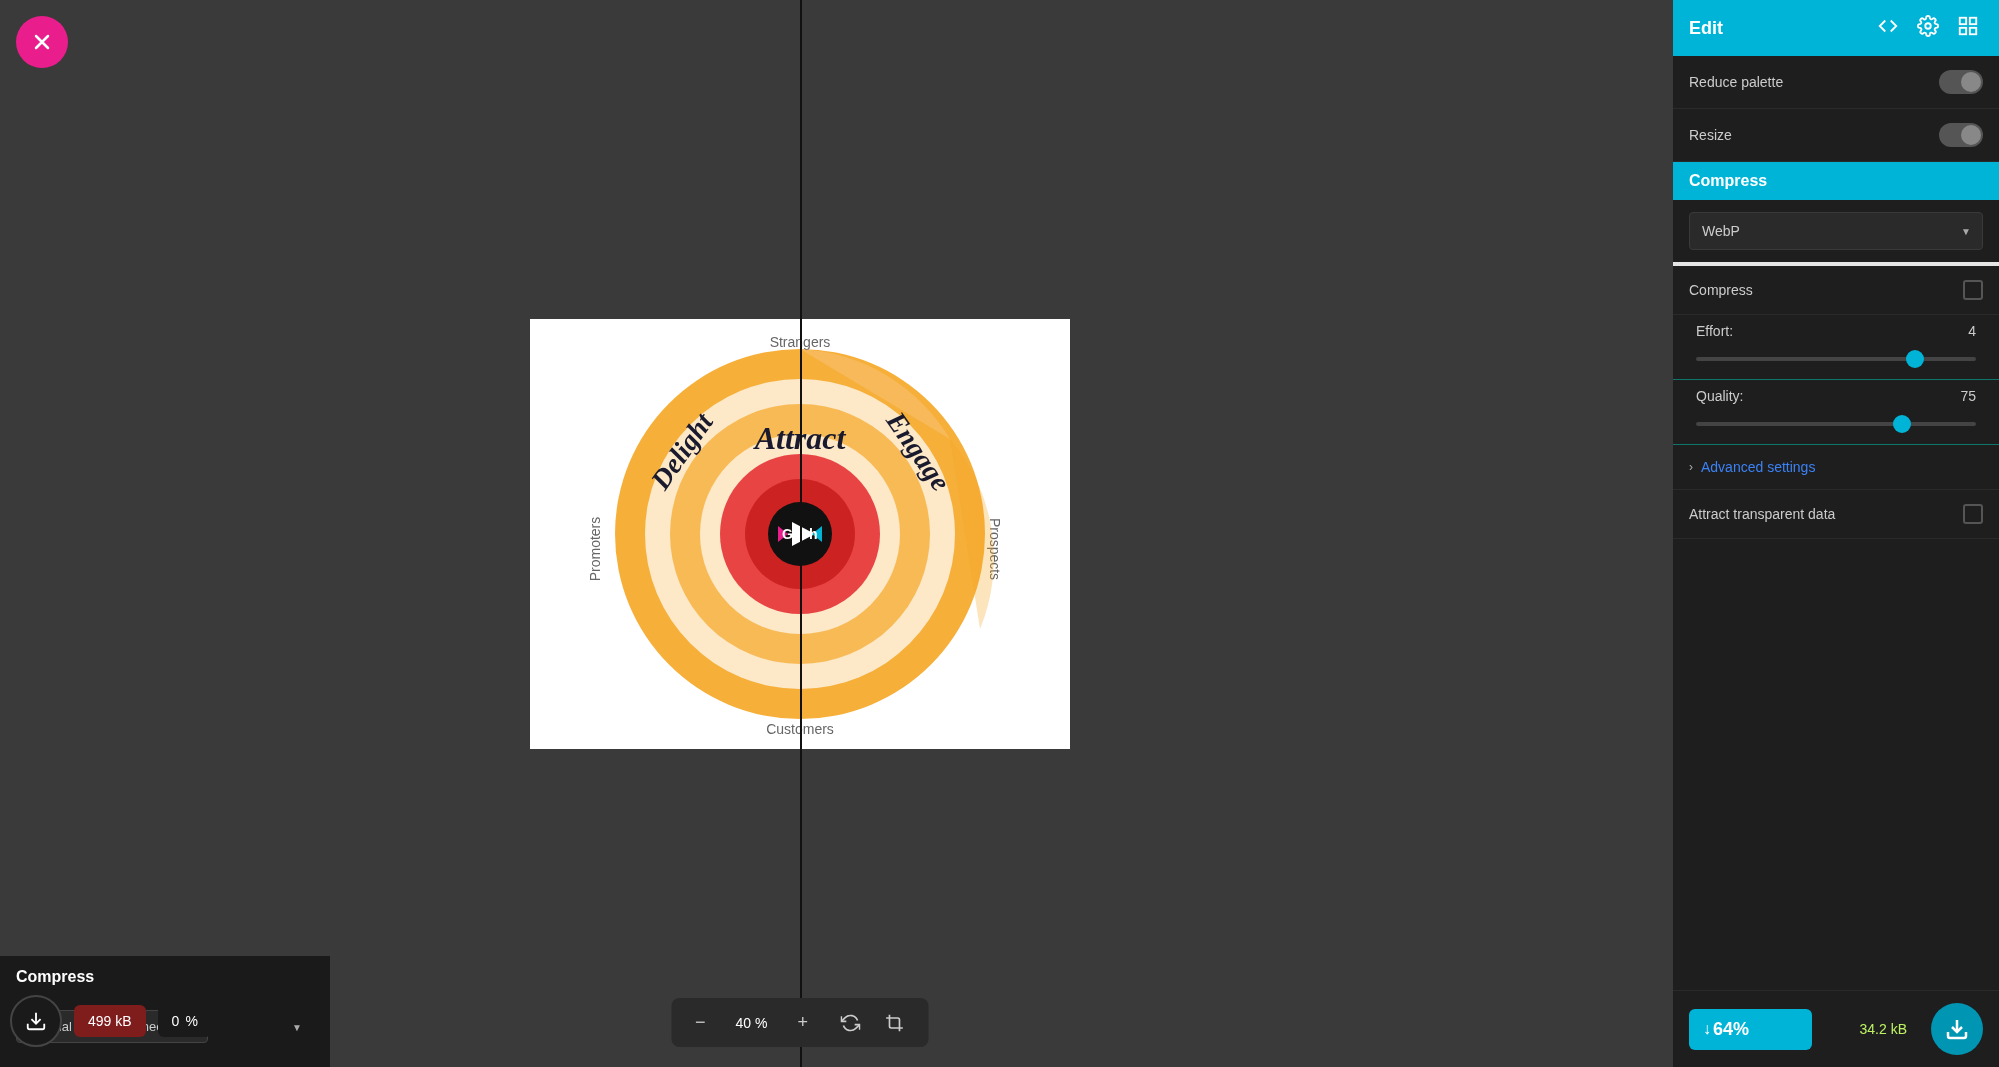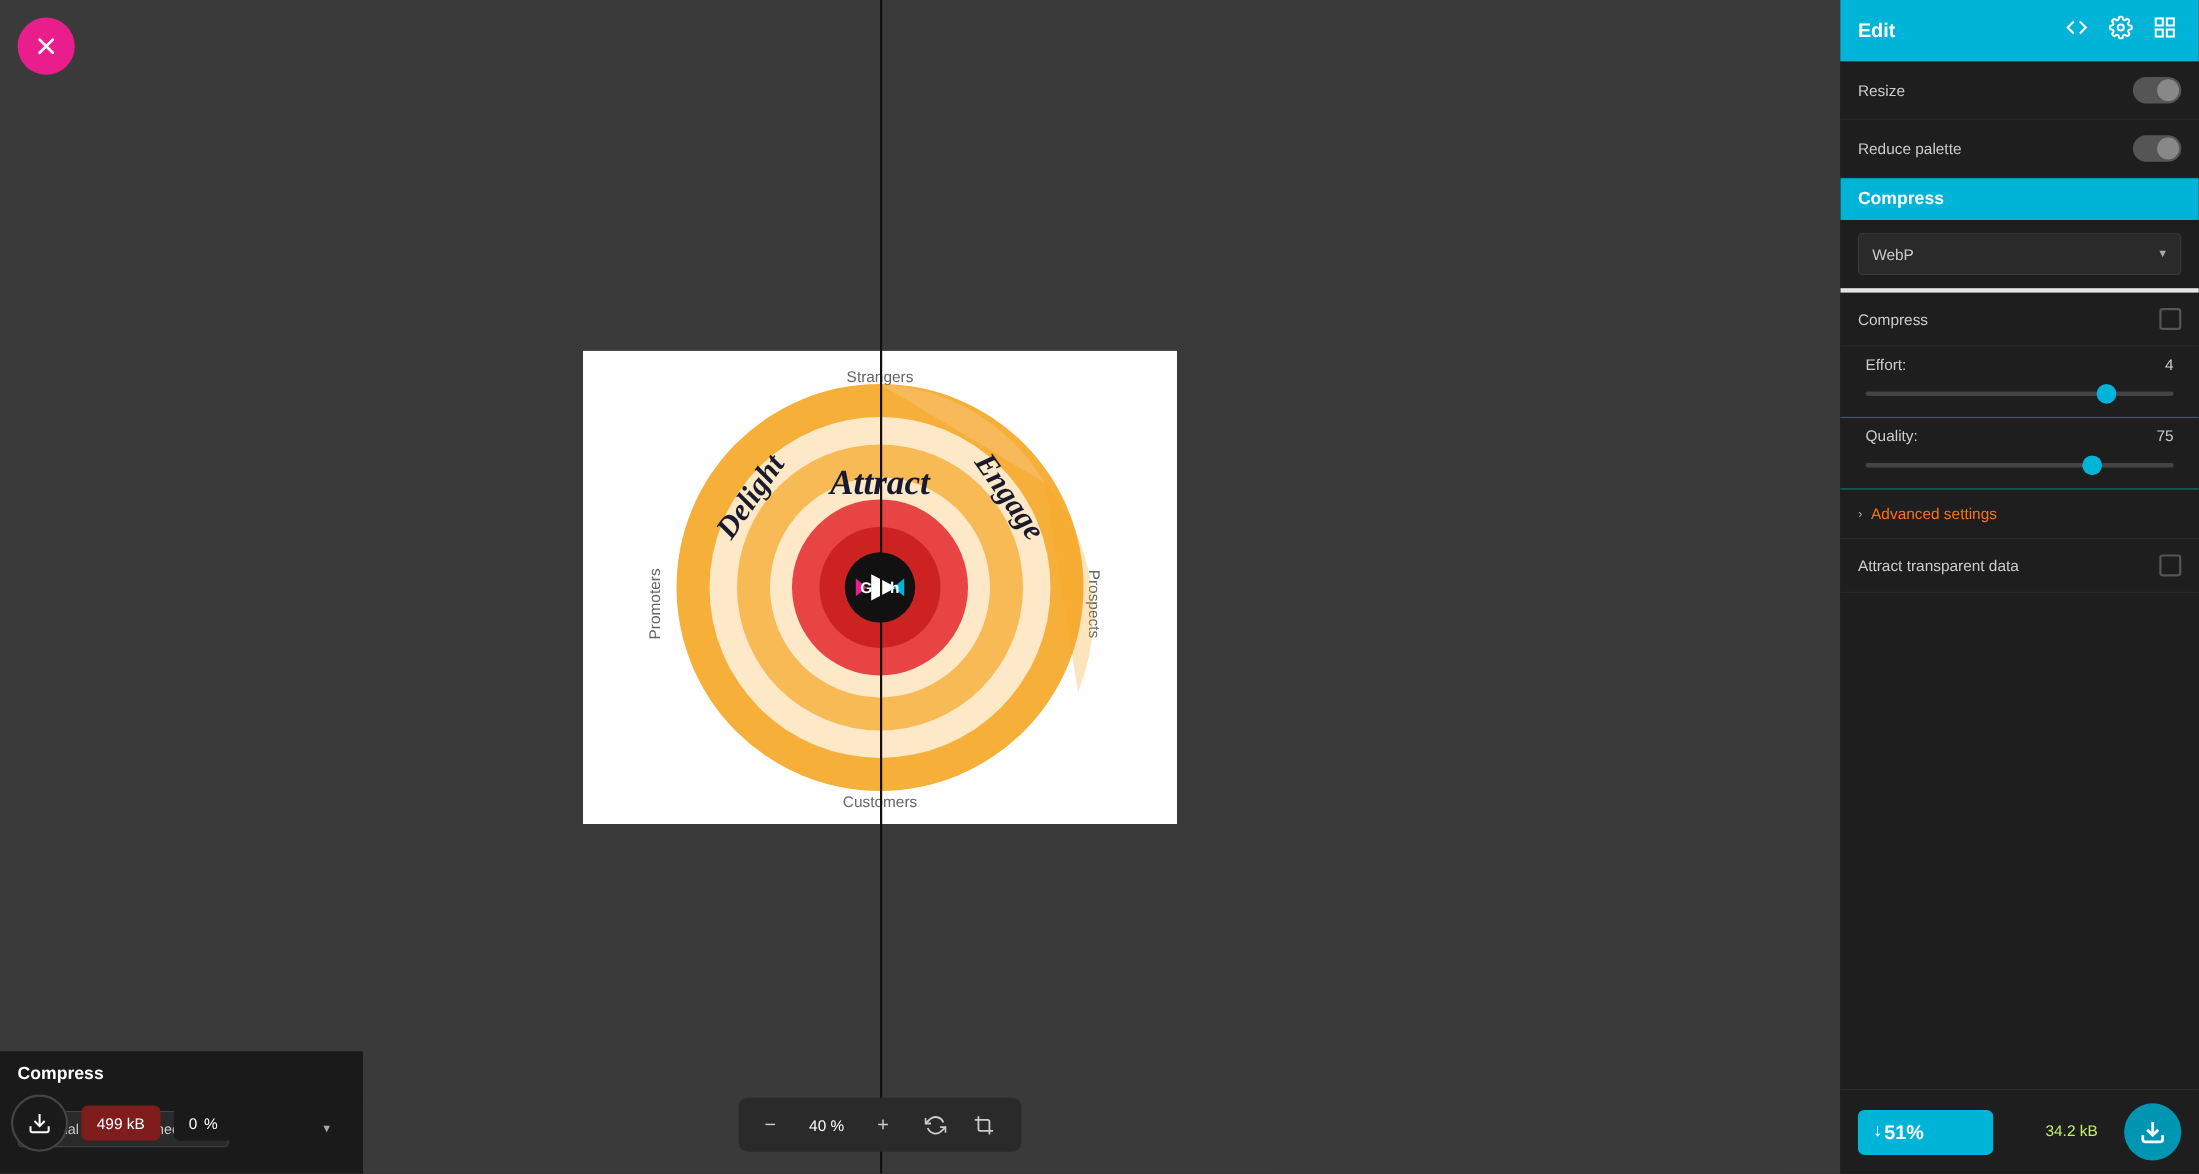--- a/index.html
+++ b/index.html
@@ -329,21 +329,21 @@
       gap: 8px;
       padding: 14px 16px;
       border-bottom: 1px solid #2a2a2a;
       cursor: pointer;
     }
     .advanced-chevron {
       color: #aaa;
       font-size: 12px;
     }
     .advanced-label {
-      color: #f97316;
+      color: #3b82f6;
       font-size: 14px;
     }
 
     
     .action-bar {
       background: #1e1e1e;
       display: flex;
       align-items: center;
       padding: 12px 16px;
       gap: 8px;
@@ -539,28 +539,28 @@
           <rect x="14" y="14" width="7" height="7"></rect>
           <rect x="3" y="14" width="7" height="7"></rect>
         </svg>
       </button>
     </div>
   </div>
 
   <div class="panel-content">
 
     <div class="panel-row">
-      <span class="panel-label">Resize</span>
+      <span class="panel-label">Reduce palette</span>
       <div class="toggle">
         <div class="toggle-thumb"></div>
       </div>
     </div>
 
     <div class="panel-row">
-      <span class="panel-label">Reduce palette</span>
+      <span class="panel-label">Resize</span>
       <div class="toggle">
         <div class="toggle-thumb"></div>
       </div>
     </div>
 
     <div class="section-header">
       <span class="section-title">Compress</span>
     </div>
 
     <div class="format-select-row">
@@ -604,21 +604,21 @@
       <span class="panel-label">Attract transparent data</span>
       <div class="checkbox-custom"></div>
     </div>
 
   </div>
 
   <div class="action-bar">
     <div class="compression-result">
       <span class="arrow">↓</span>
       <span class="percent">
-        <span>51</span><span>%</span>
+        <span>64</span><span>%</span>
       </span>
     </div>
     <div style="flex:1; text-align: right; padding-right: 8px;">
       <span class="file-size-result">34.2 kB</span>
     </div>
     <button class="download-btn">
       <svg width="24" height="24" viewBox="0 0 24 24" fill="none" stroke="white" stroke-width="2.5">
         <path d="M21 15v4a2 2 0 0 1-2 2H5a2 2 0 0 1-2-2v-4"></path>
         <polyline points="7 10 12 15 17 10"></polyline>
         <line x1="12" y1="15" x2="12" y2="3"></line>

